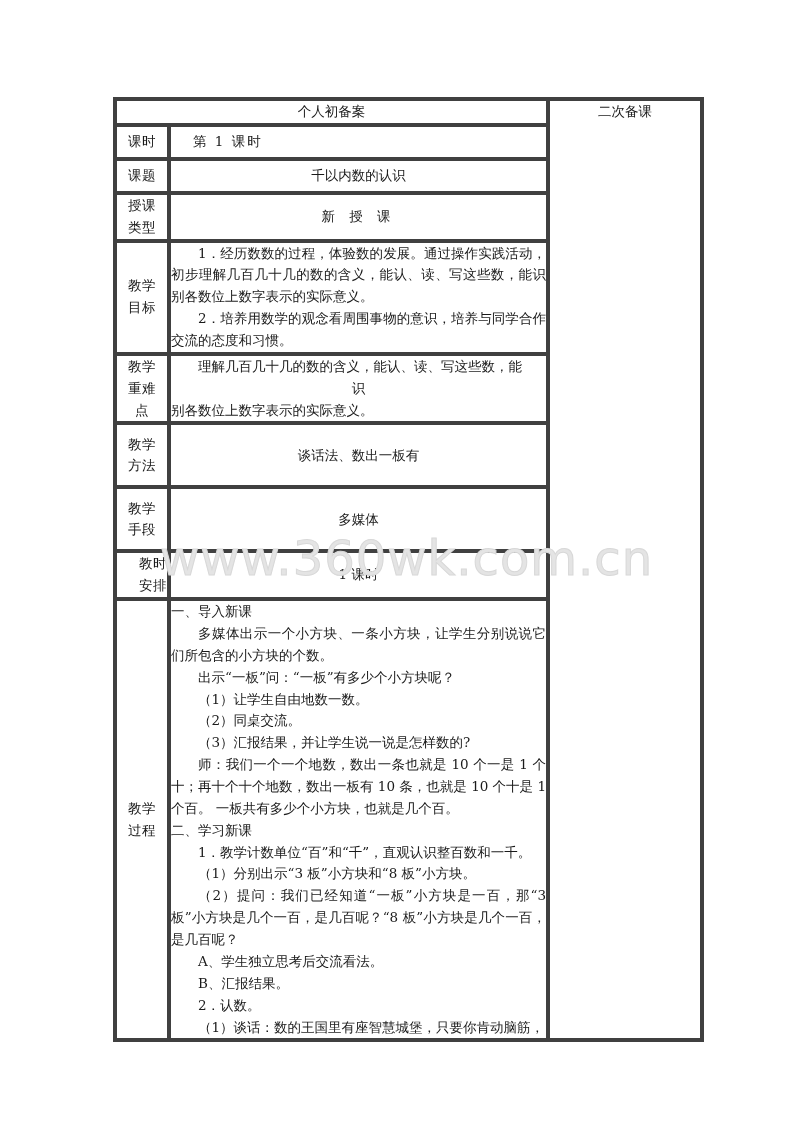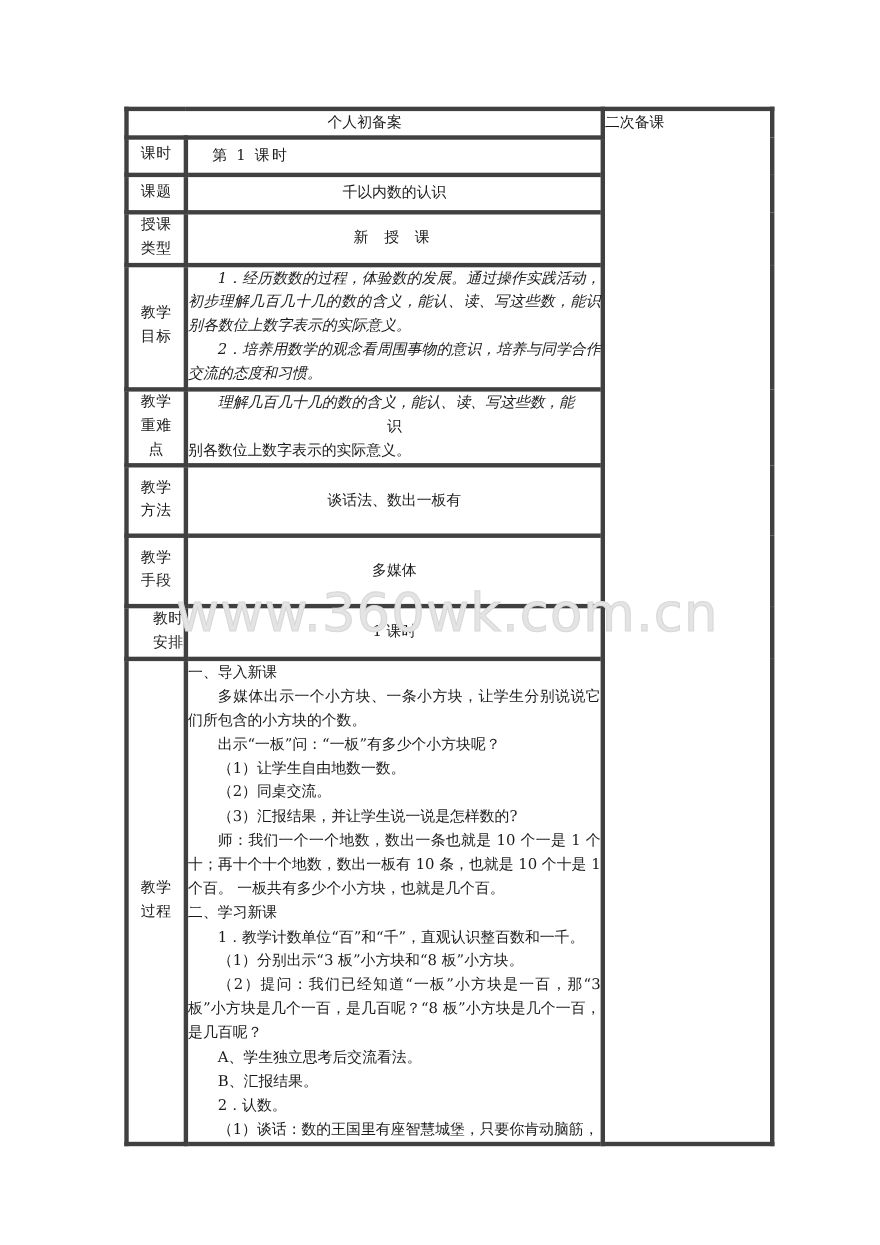--- a/index.html
+++ b/index.html
@@ -65,43 +65,42 @@
   }
 
   col.c-label  { width: 54px; }
   col.c-body   { width: 379px; }
   col.c-second { width: 154px; }
 
   .cell-label {
     text-align: center;
     padding: 7px 2px;
     letter-spacing: 0.5px;
-    font-family: Liberation Mono, monospace;
   }
   .cell-label .lbl-line { display: block; }
 
   .head-main {
     text-align: center;
     padding: 9px 0 10px 0;
     font-size: 14px;
   }
   .head-second {
-    text-align: left;
+    text-align: center;
     padding: 9px 0 10px 0;
     font-size: 14px;
   }
 
   .cell-body {
     padding: 8px 9px 8px 9px;
   }
   .cell-body.center  { text-align: center; }
   .cell-body.left    { text-align: left; }
   .cell-body.justify { text-align: justify; text-justify: inter-ideograph; }
 
-  .indent-line { text-indent: 2em; display: block; font-style: italic; }
+  .indent-line { text-indent: 2em; display: block; }
   .flat-line   { text-indent: 0; display: block; }
 
   .row-period   td { height: 30px; }
   .row-topic    td { height: 30px; }
   .row-type     td { height: 42px; }
   .row-goal     td { height: 108px; }
   .row-key      td { height: 64px; }
   .row-method   td { height: 60px; }
   .row-means    td { height: 60px; }
   .row-time     td { height: 42px; text-align: right; }

